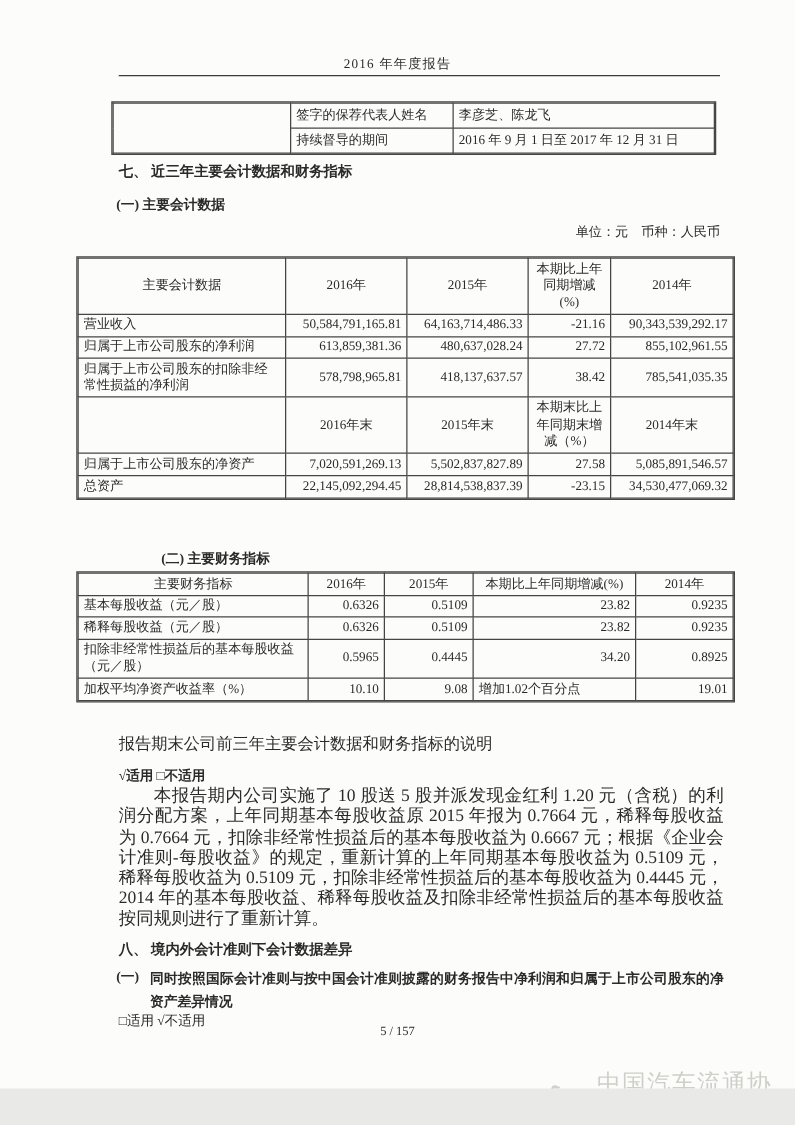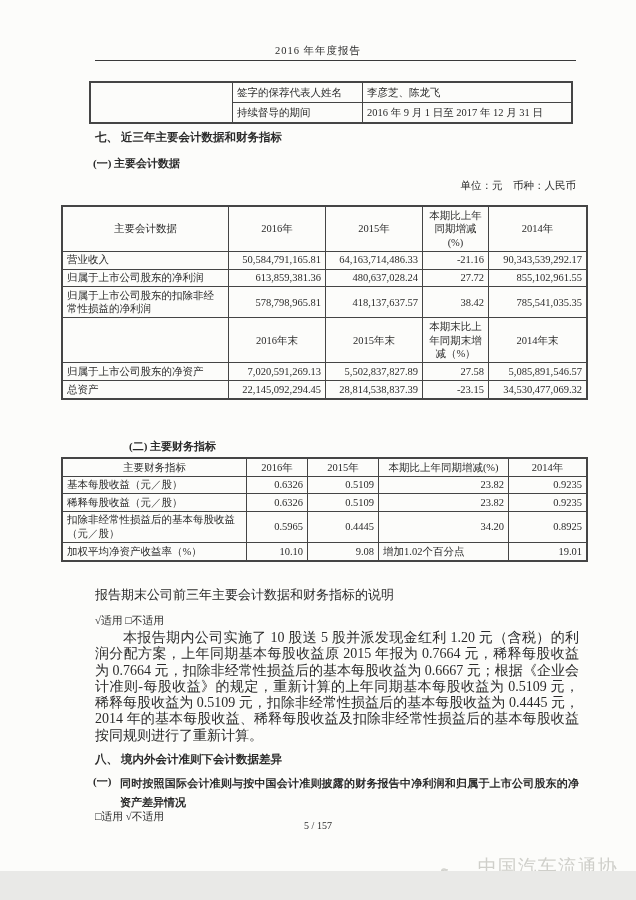--- a/index.html
+++ b/index.html
@@ -28,21 +28,21 @@
   .h1 { font-weight:bold; font-size:11.5px; }
   .h2 { font-weight:bold; font-size:11px; }
   .s7-heading { top:130px; left:95px; }
   .s7-sub1   { top:156px; left:93px; }
   .unit-note { top:179px; left:296px; width:280px; text-align:right; font-size:10.5px; }
   .table1 { top:206px; left:62px; }
   .s7-sub2 { top:439px; left:93px;margin-left:36px; }
   .table2 { top:458px; left:62px; }
 
   .note-title  { top:586px; left:95px; font-size:13px; }
-  .applicable1 { top:614px; left:95px; font-size:10.8px; }
+  .applicable1 { top:614px; left:95px; font-size:10.8px;font-weight:bold; }
   .note-para   { top:630px; left:95px; width:484px; font-size:14px; line-height:16.3px;
                  text-align:justify; text-indent:2em; }
 
   .s8-heading { top:752px; left:95px; }
   .s8-sub1 { top:774px; left:93px; width:486px; display:flex; }
   .s8-sub1 .marker { flex:0 0 27px; }
   .s8-sub1 .txt { flex:1; text-align:justify; line-height:19px; }
   .applicable2 { top:810px; left:95px; font-size:10.8px; }
 
   .page-num { top:820px; left:0; width:636px; text-align:center; font-size:10px; }

